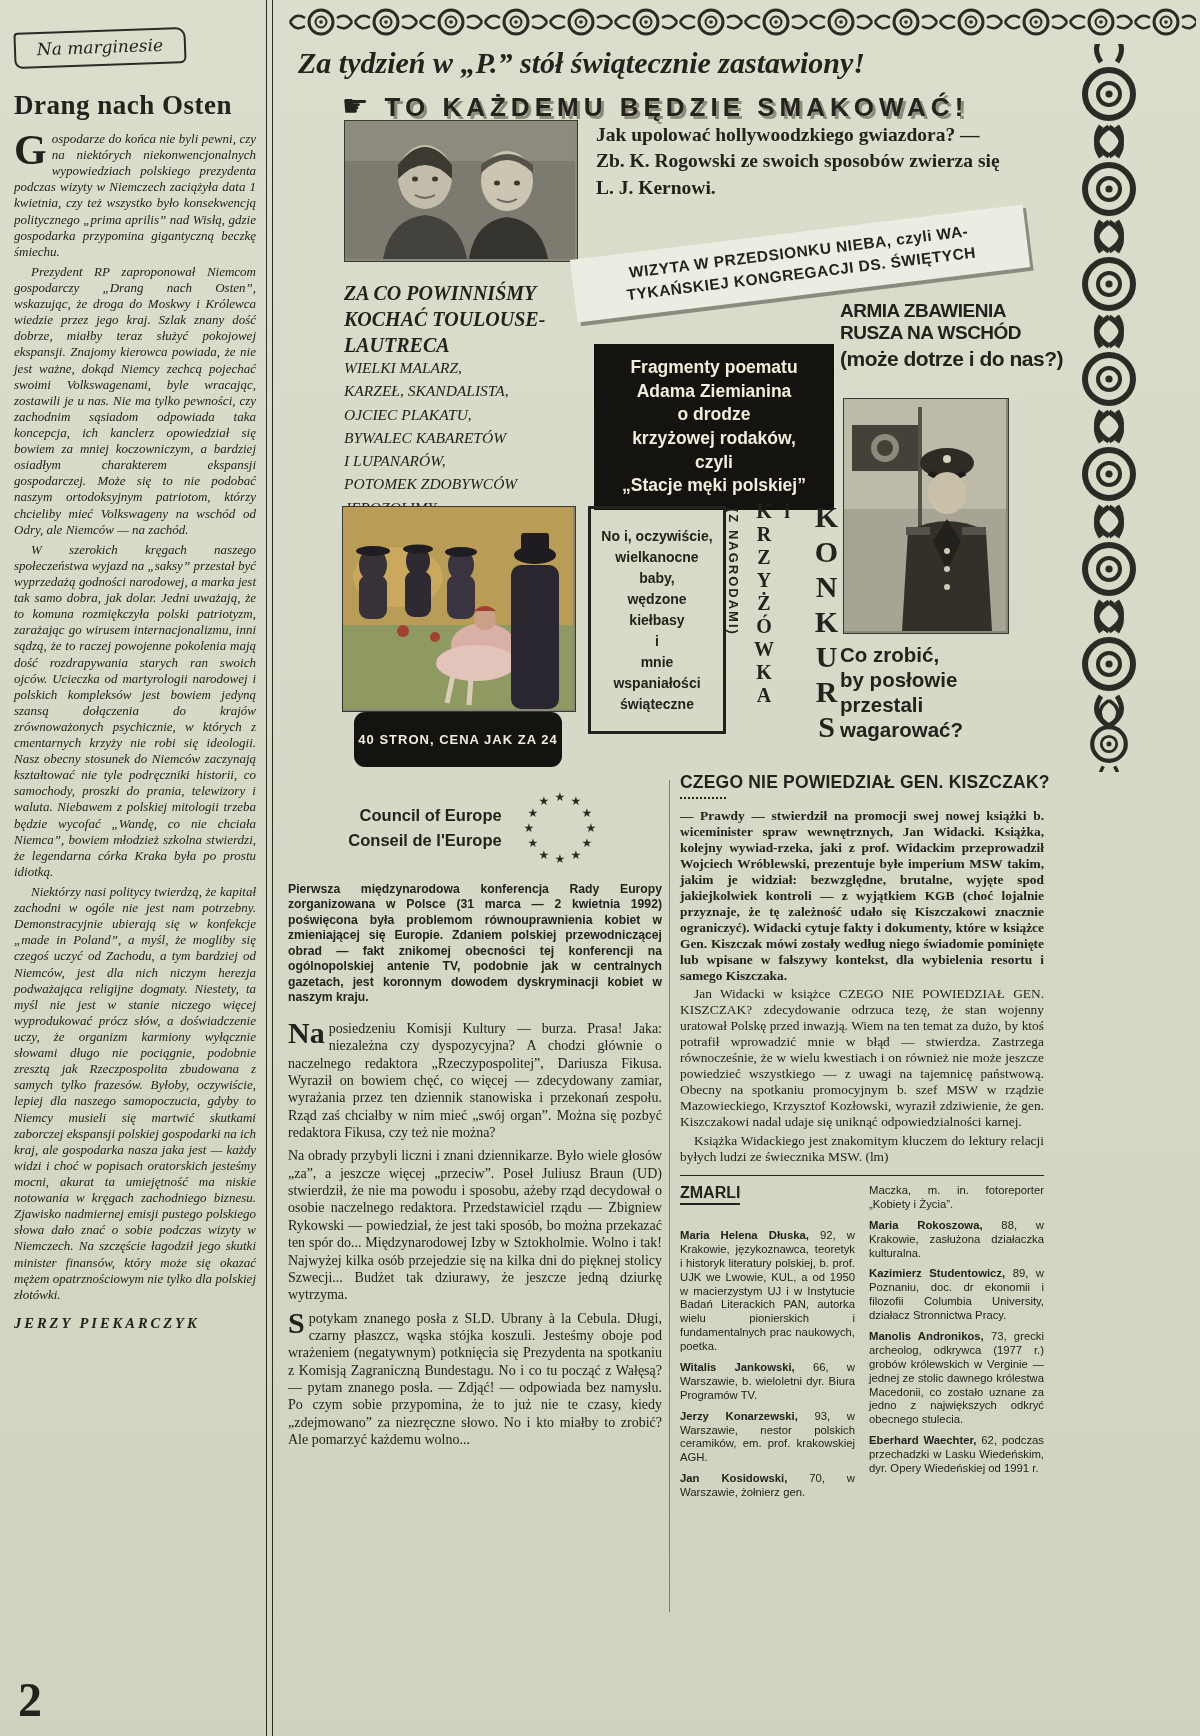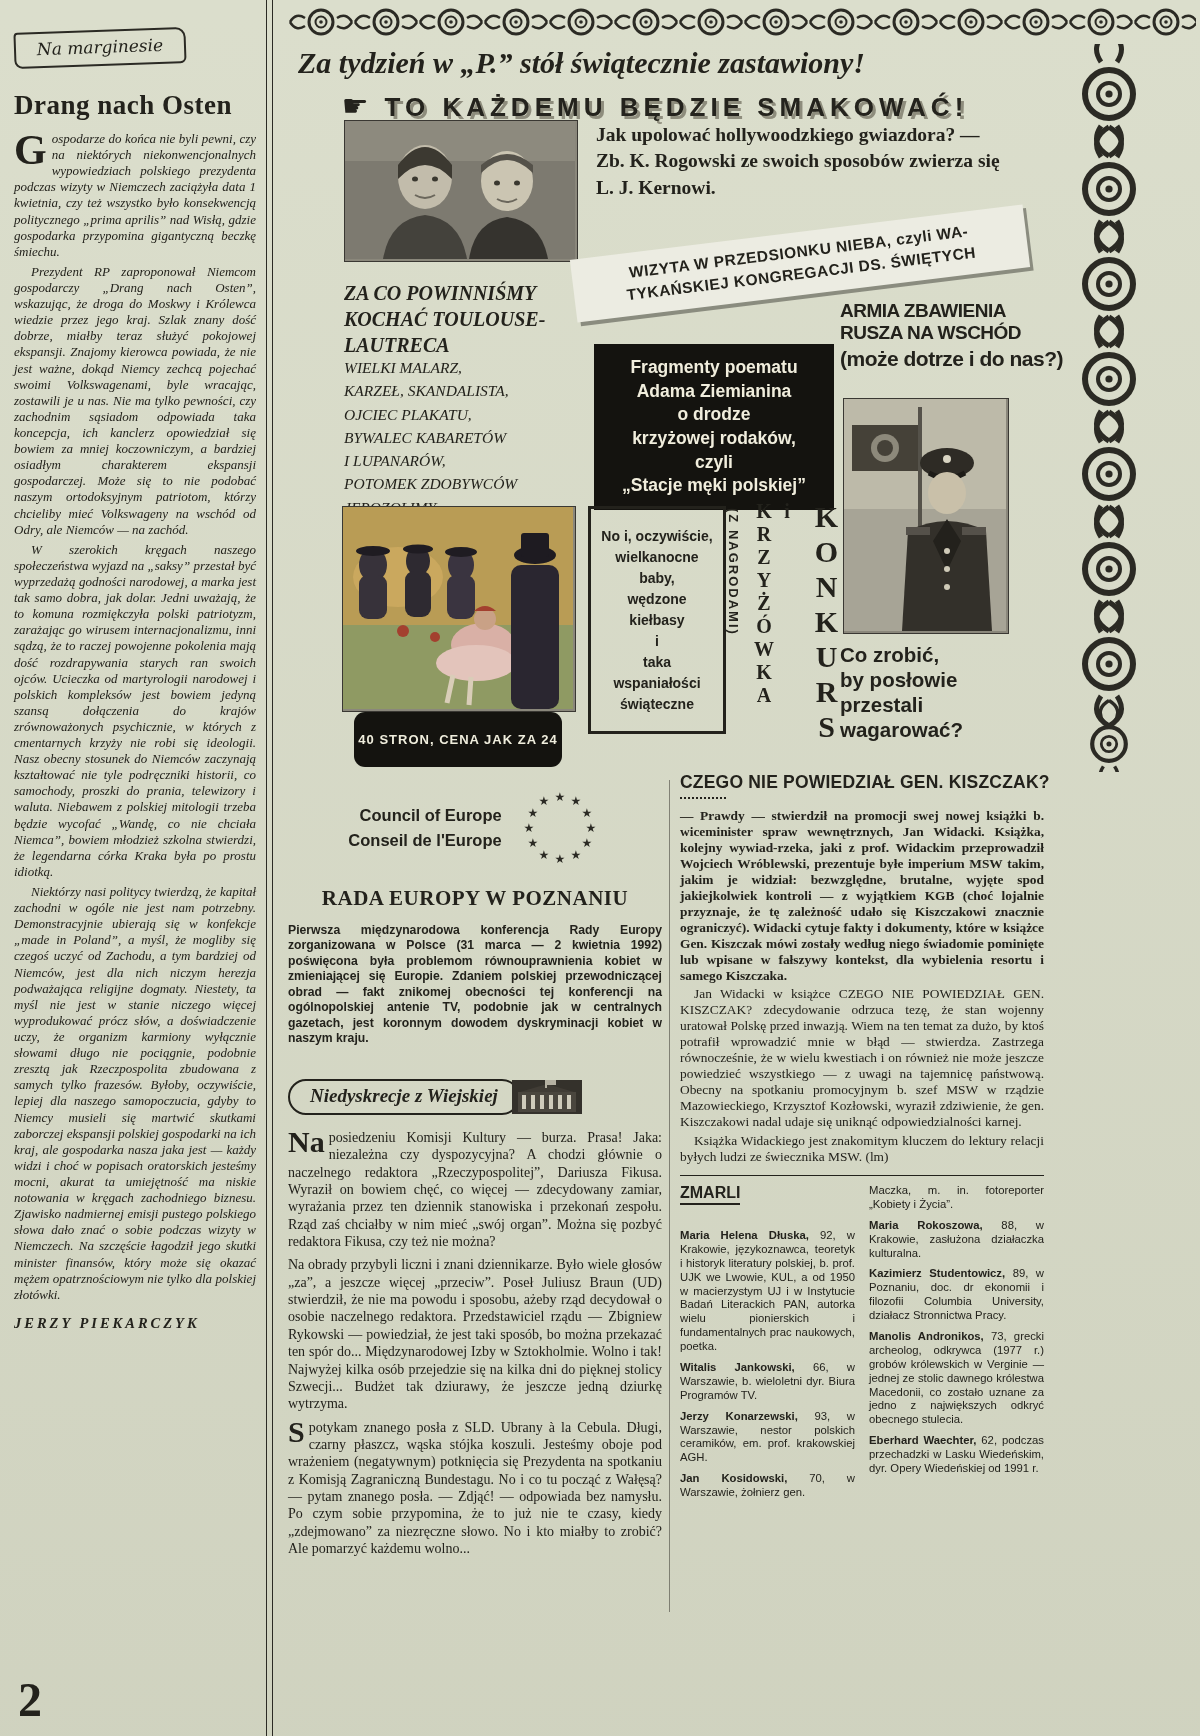--- a/index.html
+++ b/index.html
@@ -266,21 +266,21 @@
   </div>
   <div class="abs paint-cap">40 STRON, CENA JAK ZA 24</div>
 
   <div class="abs easter-box">
       <div>No i, oczywiście,</div>
       <div>wielkanocne</div>
       <div>baby,</div>
       <div>wędzone</div>
       <div>kiełbasy</div>
       <div>i</div>
-      <div>taka</div>
+      <div>mnie</div>
       <div>wspaniałości</div>
       <div>świąteczne</div>
     </div>
 
   <div class="abs vert-block">
     <div class="nagrody">(Z NAGRODAMI)</div>
     <div class="krzyzowka">i KRZYŻÓWKA</div>
     <div class="konkurs">KONKURS</div>
   </div>
 
@@ -302,41 +302,22 @@
             <text x="42" y="77">★</text>
               <text x="26" y="73">★</text>
               <text x="15" y="61">★</text>
             <text x="11" y="46">★</text>
               <text x="15" y="31">★</text>
               <text x="26" y="19">★</text>
           </g>
         </svg>
       </div>
     </div>
-    <div class="rada-head">RADA EUROPY W POZNANIU</div>
     <div class="rada-body">Pierwsza międzynarodowa konferencja Rady Europy zorganizowana w Polsce (31 marca — 2 kwietnia 1992) poświęcona była problemom równouprawnienia kobiet w zmieniającej się Europie. Zdaniem polskiej przewodniczącej obrad — fakt znikomej obecności tej konferencji na ogólnopolskiej antenie TV, podobnie jak w centralnych gazetach, jest koronnym dowodem dyskryminacji kobiet w naszym kraju.</div>
 
-    <div class="niedy-label-row">
-      <div class="niedy-pill">Niedyskrecje z Wiejskiej</div>
-      <div class="sejm-icon">
-        <svg width="70" height="34" viewBox="0 0 70 34">
-          <rect width="70" height="34" fill="#34312b"></rect>
-          <path d="M8 12 L35 4 L62 12 Z" fill="#403c35"></path>
-          <rect x="6" y="12" width="58" height="20" fill="#4a463e"></rect>
-          <rect x="10" y="15" width="4" height="14" fill="#cfcbbb"></rect>
-            <rect x="19" y="15" width="4" height="14" fill="#cfcbbb"></rect>
-          <rect x="28" y="15" width="4" height="14" fill="#cfcbbb"></rect>
-            <rect x="37" y="15" width="4" height="14" fill="#cfcbbb"></rect>
-          <rect x="46" y="15" width="4" height="14" fill="#cfcbbb"></rect>
-            <rect x="55" y="15" width="4" height="14" fill="#cfcbbb"></rect>
-          <rect x="33" y="0" width="2" height="8" fill="#b5b1a2"></rect>
-            <rect x="35" y="0" width="9" height="5" fill="#b5b1a2"></rect>
-        </svg>
-      </div>
-    </div>
     <div class="niedy-body">
         <p><span class="dropcap">Na</span><span>posiedzeniu Komisji Kultury — burza. Prasa! Jaka: niezależna czy dyspozycyjna? A chodzi głównie o naczelnego redaktora „Rzeczypospolitej”, Dariusza Fikusa. Wyraził on bowiem chęć, co więcej — zdecydowany zamiar, wyrażania przez ten dziennik stanowiska i przekonań zespołu. Rząd zaś chciałby w nim mieć „swój organ”. Można się pozbyć redaktora Fikusa, czy też nie można?</span></p>
         <p><span class="dropcap"></span><span>Na obrady przybyli liczni i znani dziennikarze. Było wiele głosów „za”, a jeszcze więcej „przeciw”. Poseł Juliusz Braun (UD) stwierdził, że nie ma powodu i sposobu, ażeby rząd decydował o osobie naczelnego redaktora. Przedstawiciel rządu — Zbigniew Rykowski — powiedział, że jest taki sposób, bo można przekazać ten spór do... Międzynarodowej Izby w Sztokholmie. Wolno i tak! Najwyżej kilka osób przejedzie się na kilka dni do pięknej stolicy Szwecji... Budżet tak dziurawy, że jeszcze jedną dziurkę wytrzyma.</span></p>
         <p><span class="dropcap">S</span><span>potykam znanego posła z SLD. Ubrany à la Cebula. Długi, czarny płaszcz, wąska stójka koszuli. Jesteśmy oboje pod wrażeniem (negatywnym) potknięcia się Prezydenta na spotkaniu z Komisją Zagraniczną Bundestagu. No i co tu począć z Wałęsą? — pytam znanego posła. — Zdjąć! — odpowiada bez namysłu. Po czym sobie przypomina, że to już nie te czasy, kiedy „zdejmowano” za niezręczne słowo. No i kto miałby to zrobić? Ale pomarzyć każdemu wolno...</span></p>
       </div>
   </div>
 
   <div class="abs right-col">
     <div class="kisz-head">CZEGO NIE POWIEDZIAŁ GEN. KISZCZAK?</div>
     <div class="dots"></div>

